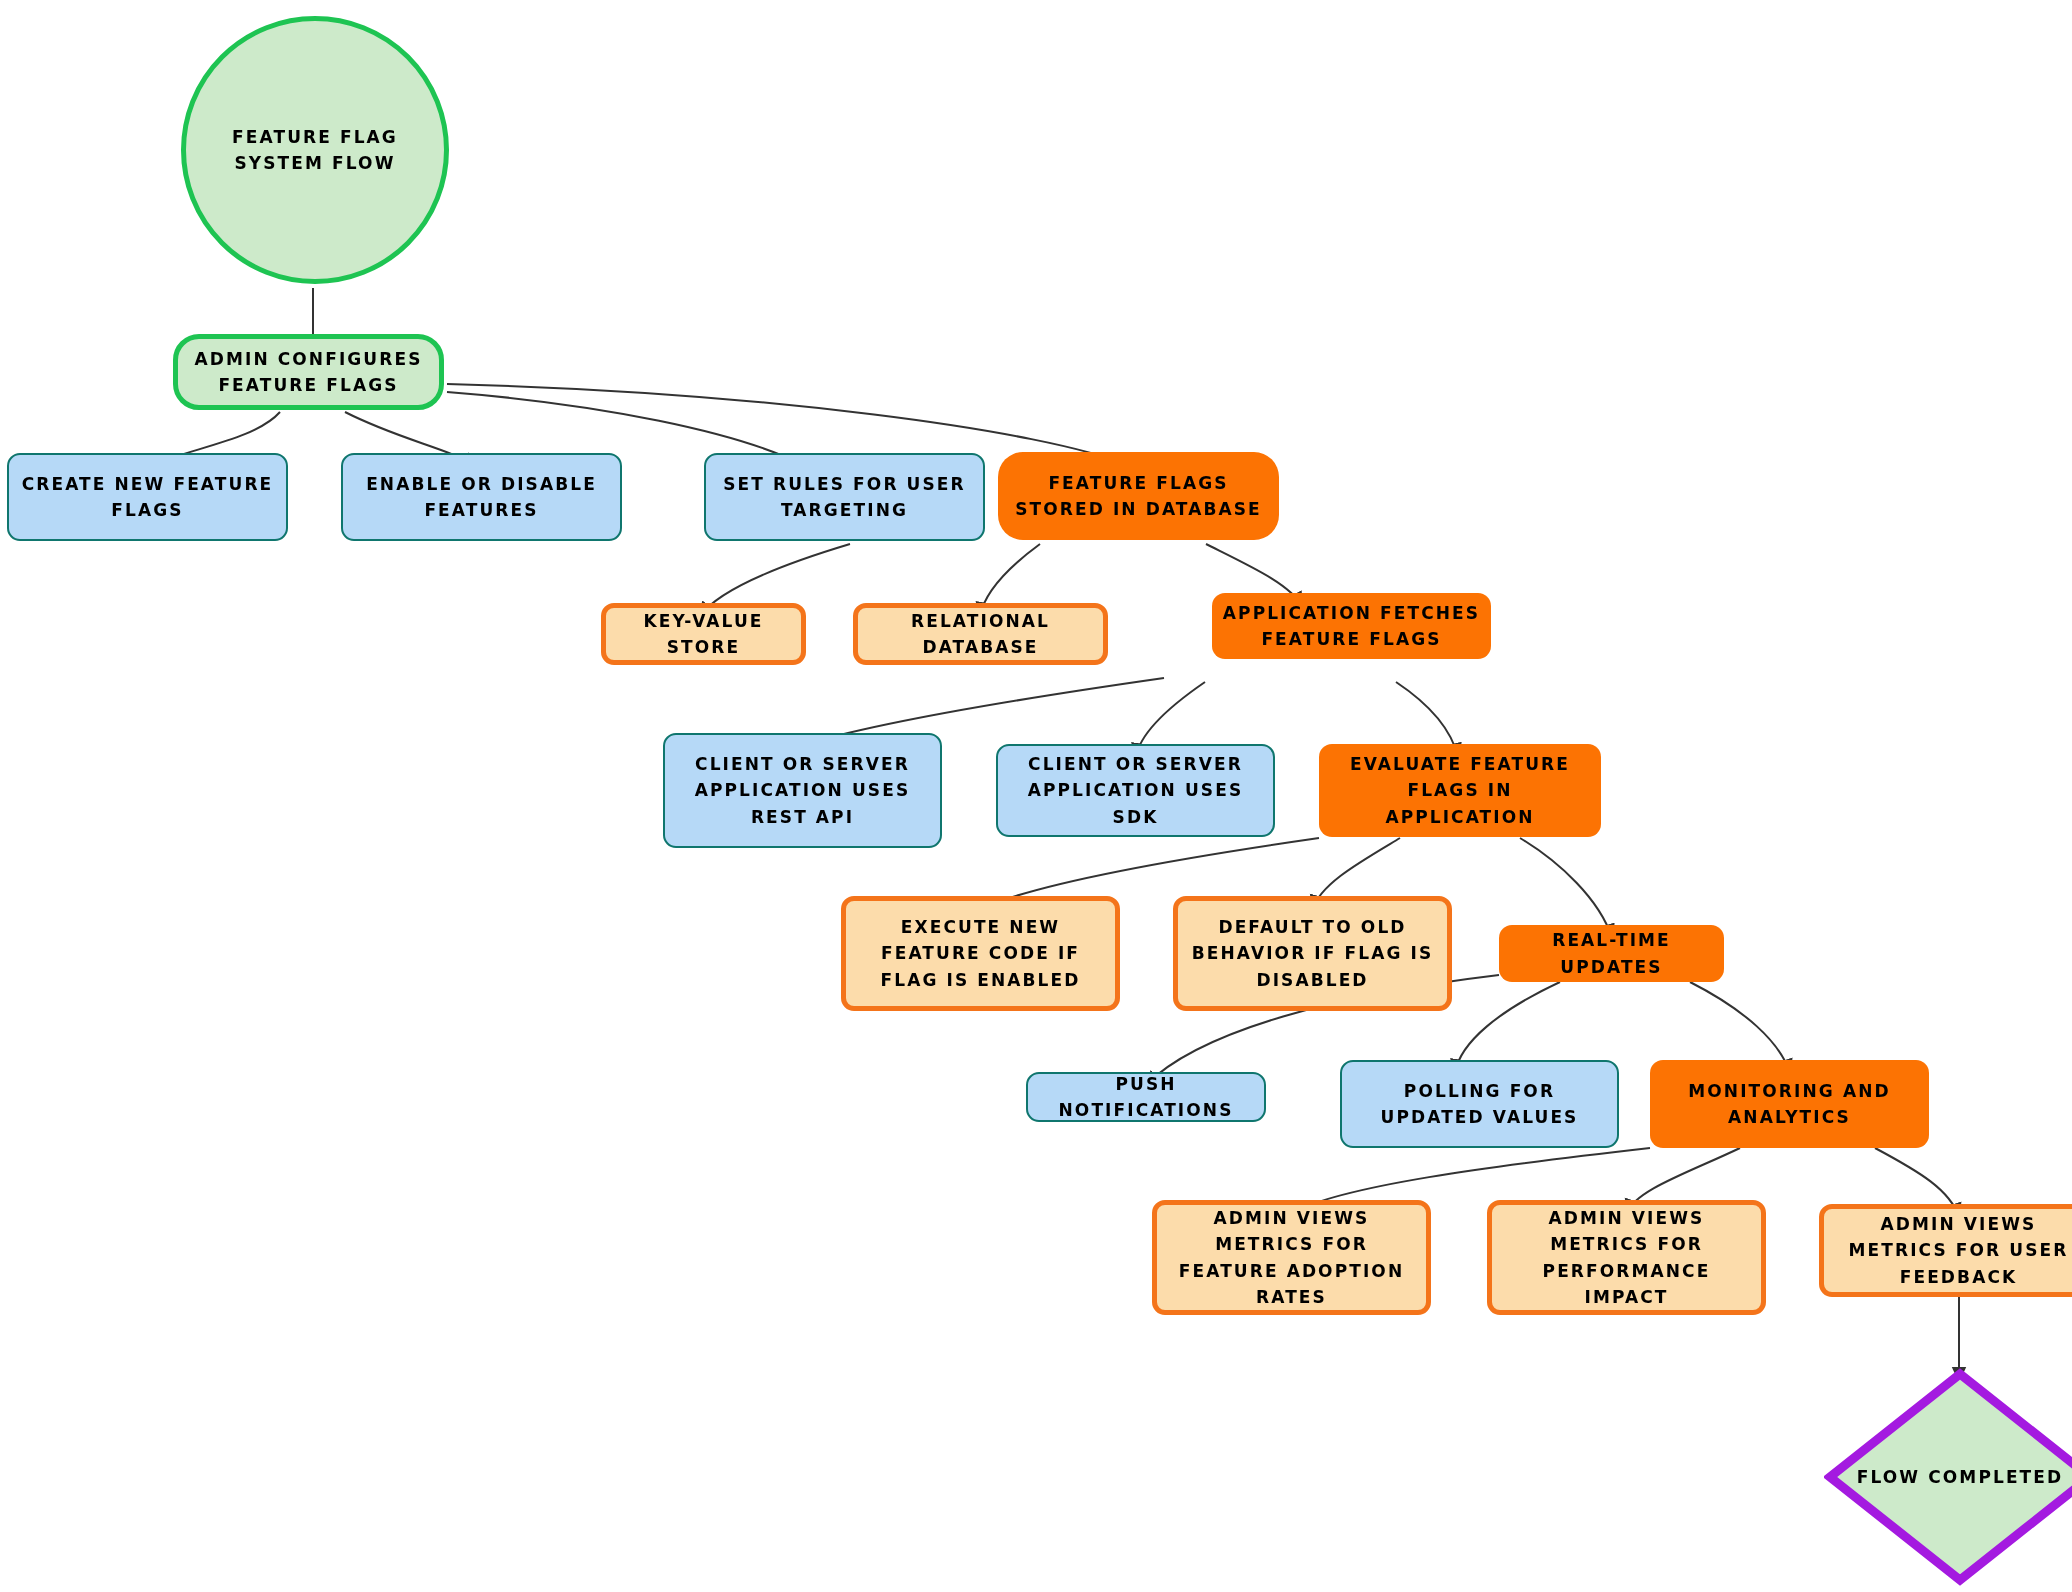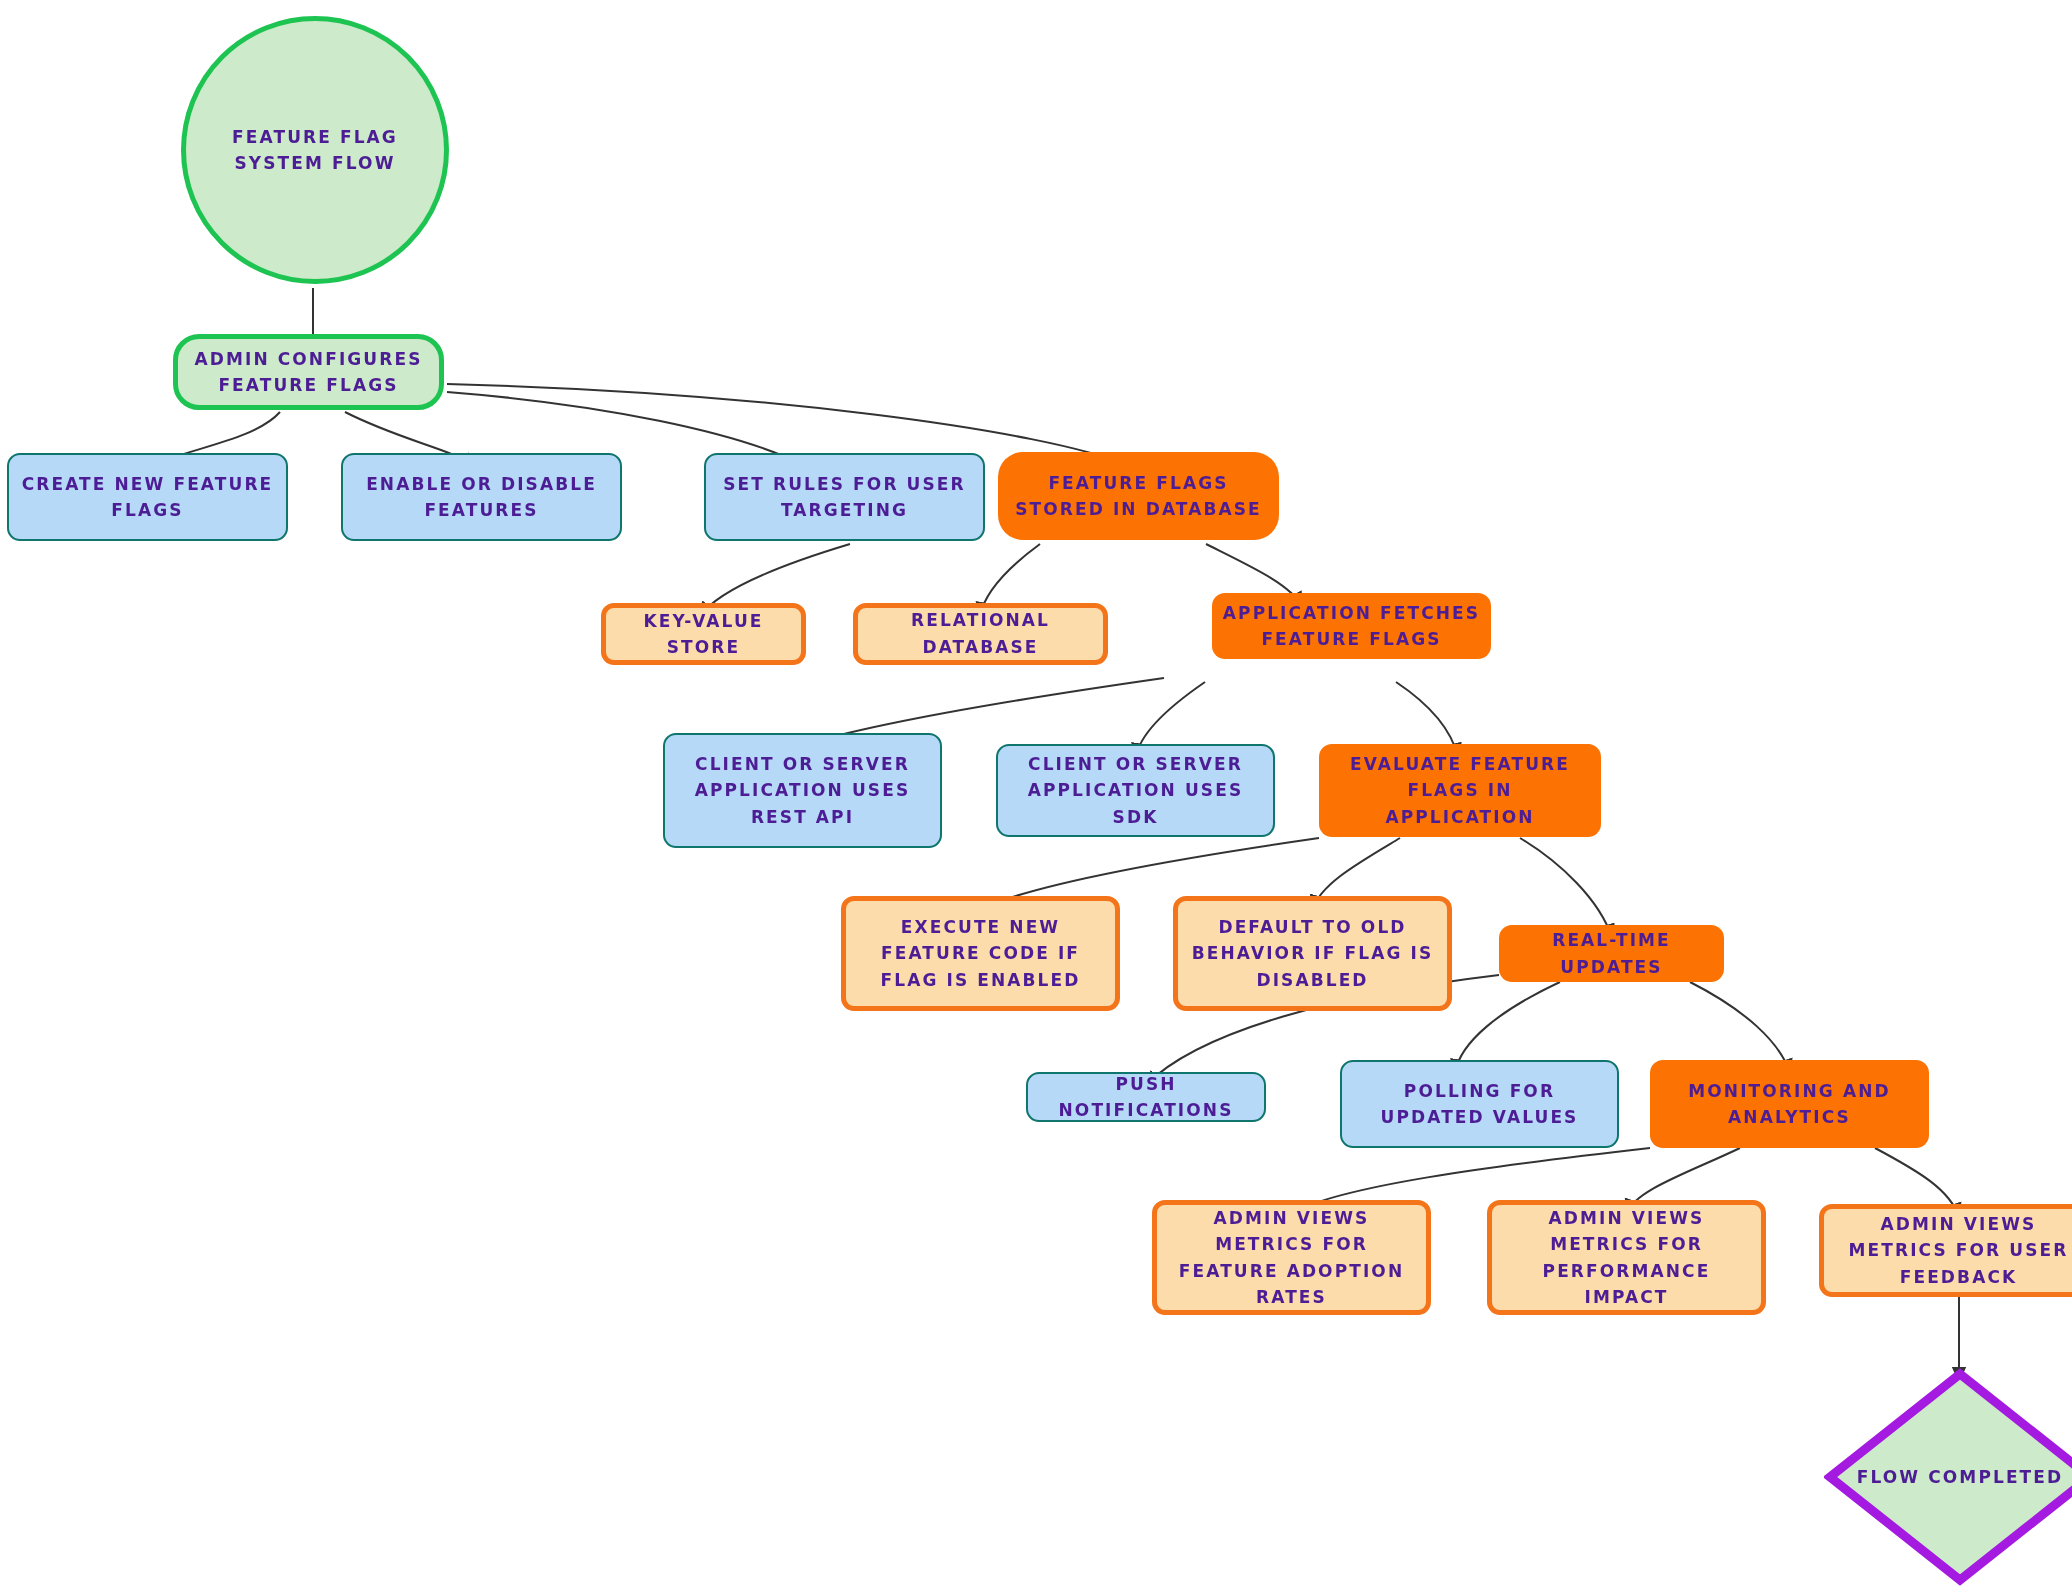--- a/index.html
+++ b/index.html
@@ -24,21 +24,21 @@
     pointer-events: none;
   }
   .node {
     position: absolute;
     box-sizing: border-box;
     display: flex;
     align-items: center;
     justify-content: center;
     text-align: center;
     letter-spacing: 2.1px;
-    color: #4c1d95;
+    color: #000000;
     font-weight: 700;
     line-height: 1.55;
     text-transform: uppercase;
     z-index: 3;
   }
   .node .lbl {
     display: block;
     width: 100%;
     padding: 0 10px;
     box-sizing: border-box;
@@ -139,21 +139,21 @@
       </div>
       <div class="node n-blue" style="left: 704px; top: 453px; width: 281px; height: 88px; justify-content: center;">
         <span class="lbl">SET RULES FOR USER TARGETING</span>
       </div>
       <div class="node n-orange-solid" style="left: 998px; top: 452px; width: 281px; height: 88px; border-radius: 25px;">
         <span class="lbl">FEATURE FLAGS STORED IN DATABASE</span>
       </div>
       <div class="node n-orange-light" style="left: 601px; top: 603px; width: 205px; height: 62px;">
         <span class="lbl">KEY-VALUE STORE</span>
       </div>
-      <div class="node n-orange-light" style="left: 853px; top: 603px; width: 255px; height: 62px; align-items: flex-end;">
+      <div class="node n-orange-light" style="left: 853px; top: 603px; width: 255px; height: 62px;">
         <span class="lbl">RELATIONAL DATABASE</span>
       </div>
       <div class="node n-orange-solid" style="left: 1212px; top: 593px; width: 279px; height: 66px;">
         <span class="lbl">APPLICATION FETCHES FEATURE FLAGS</span>
       </div>
       <div class="node n-blue" style="left: 663px; top: 733px; width: 279px; height: 115px;">
         <span class="lbl">CLIENT OR SERVER APPLICATION USES REST API</span>
       </div>
       <div class="node n-blue" style="left: 996px; top: 744px; width: 279px; height: 93px;">
         <span class="lbl">CLIENT OR SERVER APPLICATION USES SDK</span>

